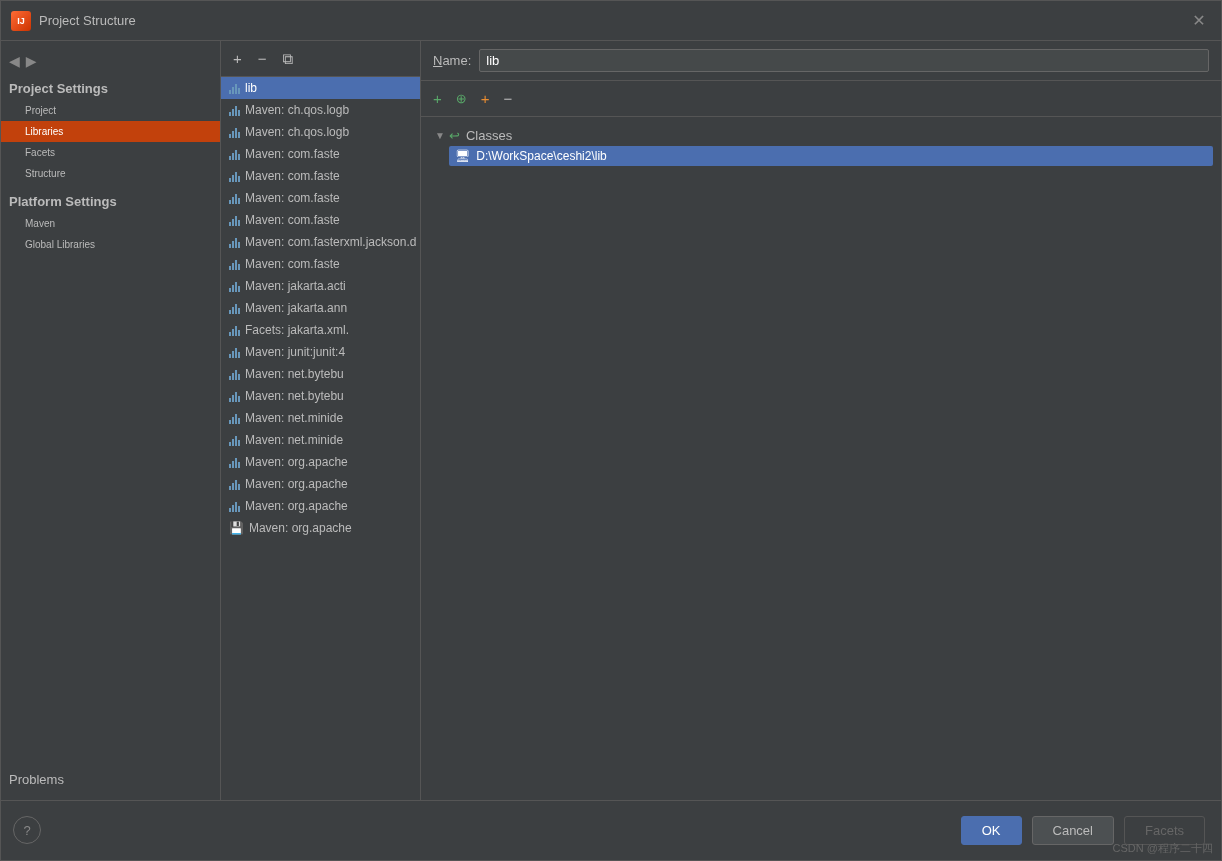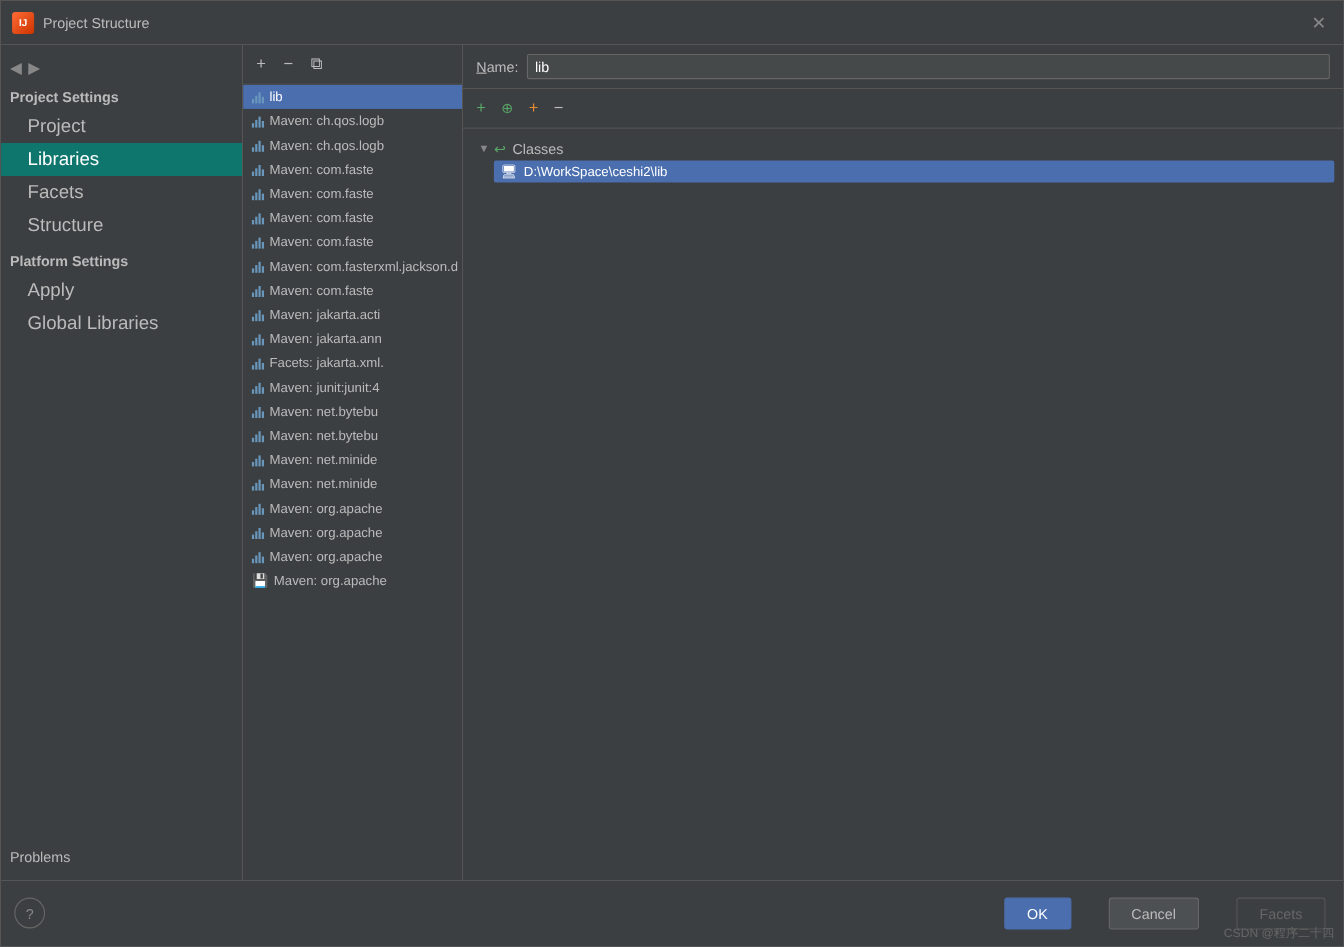--- a/index.html
+++ b/index.html
@@ -86,24 +86,24 @@
     .sidebar-section-header {
       padding: 4px 8px;
       font-size: 13px;
       font-weight: bold;
       color: #bbbbbb;
     }
     .sidebar-item {
       padding: 5px 8px 5px 24px;
       cursor: pointer;
       color: #bbbbbb;
-      font-size: 17px;
+      font-size: 10px;
     }
     .sidebar-item.active {
-      background: #0f766e;
+      background: #c2410c;
       color: #fff;
     }
     .sidebar-platform-header {
       padding: 10px 8px 4px 8px;
       font-size: 13px;
       font-weight: bold;
       color: #bbbbbb;
     }
     .sidebar-problems {
       padding: 5px 8px 5px 8px;
@@ -266,21 +266,20 @@
       flex-shrink: 0;
     }
     .footer-btn {
       padding: 6px 20px;
       border-radius: 3px;
       border: 1px solid #666;
       cursor: pointer;
       font-size: 13px;
       background: #4c5052;
       color: #bbbbbb;
-      margin-left: 24px;
     }
     .footer-btn.primary {
       background: #4b6eaf;
       color: #fff;
       border-color: #4b6eaf;
     }
     .footer-btn.disabled {
       color: #666;
       background: #3c3f41;
       border-color: #555;
@@ -350,21 +349,21 @@
       <div class="sidebar-item">
         <span>Facets</span>
       </div>
       <div class="sidebar-item">
         <span>Structure</span>
       </div>
 
       <div class="sidebar-platform-header">Platform Settings</div>
 
       <div class="sidebar-item">
-        <span>Apply</span>
+        <span>Maven</span>
       </div>
       <div class="sidebar-item">
         <span>Global Libraries</span>
       </div>
 
       <div style="flex:1;"></div>
       <div class="sidebar-problems">
         <span>Problems</span>
       </div>
     </div>

